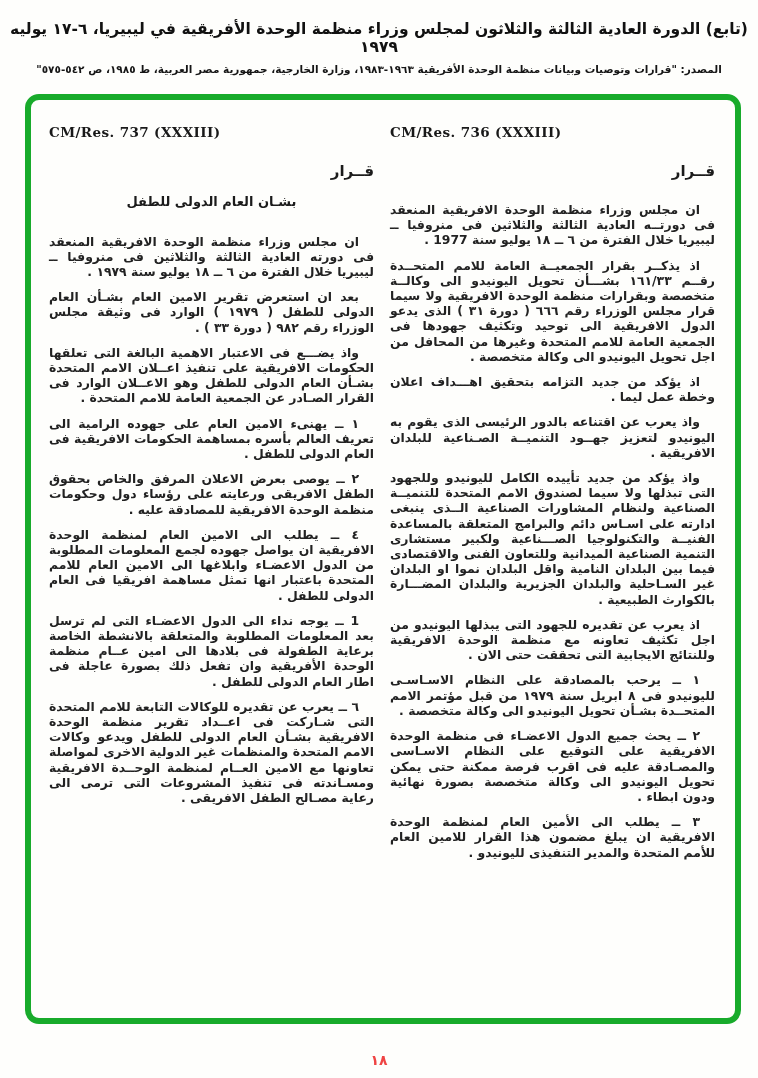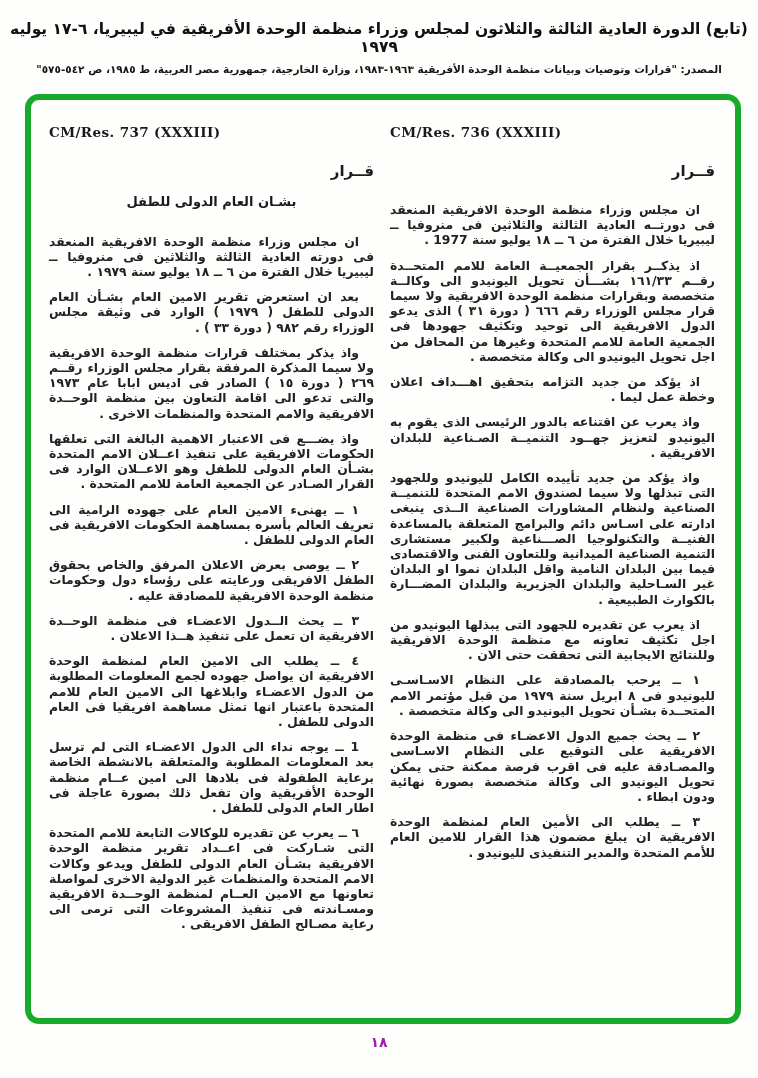--- a/index.html
+++ b/index.html
@@ -54,22 +54,22 @@
   .body p{
     direction:rtl;
     font-size:12.4px; font-weight:bold;
     line-height:15.2px;
     text-align:justify;
     text-indent:15px;
     margin:0 0 10px 0;
     color:#222;
   }
   .page-number{
-    position:absolute; left:0; bottom:28px; width:100%;
-    text-align:center; font-size:14px; font-weight:bold; color:#a21caf;
+    position:absolute; left:0; bottom:10px; width:100%;
+    text-align:center; font-size:14px; font-weight:bold; color:#ef4444;
     direction:rtl;
   }
 </style>
 </head>
 <body>
 
 <div class="page">
 
   <div class="top-header">
     <div class="line1">(تابع) الدورة العادية الثالثة والثلاثون لمجلس وزراء منظمة الوحدة الأفريقية في ليبيريا، ٦-١٧ يوليه ١٩٧٩</div>
@@ -95,25 +95,23 @@
         </div>
       </div>
 
       <div class="col">
         <div class="res-code">CM/Res. 737 (XXXIII)</div>
         <div class="qarar">قــرار</div>
         <div class="subject">بشـان العام الدولى للطفل</div>
         <div class="body">
           <p>ان مجلس وزراء منظمة الوحدة الافريقية المنعقد فى دورته العادية الثالثة والثلاثين فى منروفيا ــ ليبيريا خلال الفترة من ٦ ــ ١٨ يوليو سنة ١٩٧٩ .</p>
           <p>بعد ان استعرض تقرير الامين العام بشـأن العام الدولى للطفل ( ١٩٧٩ ) الوارد فى وثيقة مجلس الوزراء رقم ٩٨٢ ( دورة ٣٣ ) .</p>
-          <p>واذ يذكر بمختلف قرارات منظمة الوحدة الافريقية ولا سيما المذكرة المرفقة بقرار مجلس الوزراء رقــم ٢٦٩ ( دورة ١٥ ) الصادر فى اديس ابابا عام ١٩٧٣ والتى تدعو الى اقامة التعاون بين منظمة الوحــدة الافريقية والامم المتحدة والمنظمات الاخرى .</p>
           <p>واذ يضـــع فى الاعتبار الاهمية البالغة التى تعلقها الحكومات الافريقية على تنفيذ اعــلان الامم المتحدة بشـأن العام الدولى للطفل وهو الاعــلان الوارد فى القرار الصـادر عن الجمعية العامة للامم المتحدة .</p>
           <p>١ ــ يهنىء الامين العام على جهوده الرامية الى تعريف العالم بأسره بمساهمة الحكومات الافريقية فى العام الدولى للطفل .</p>
           <p>٢ ــ يوصى بعرض الاعلان المرفق والخاص بحقوق الطفل الافريقى ورعايته على رؤساء دول وحكومات منظمة الوحدة الافريقية للمصادقة عليه .</p>
-          <p>٣ ــ يحث الــدول الاعضـاء فى منظمة الوحــدة الافريقية ان تعمل على تنفيذ هــذا الاعلان .</p>
           <p>٤ ــ يطلب الى الامين العام لمنظمة الوحدة الافريقية ان يواصل جهوده لجمع المعلومات المطلوبة من الدول الاعضـاء وابلاغها الى الامين العام للامم المتحدة باعتبار انها تمثل مساهمة افريقيا فى العام الدولى للطفل .</p>
           <p>1 ــ يوجه نداء الى الدول الاعضـاء التى لم ترسل بعد المعلومات المطلوبة والمتعلقة بالانشطة الخاصة برعاية الطفولة فى بلادها الى امين عــام منظمة الوحدة الأفريقية وان تفعل ذلك بصورة عاجلة فى اطار العام الدولى للطفل .</p>
           <p>٦ ــ يعرب عن تقديره للوكالات التابعة للامم المتحدة التى شـاركت فى اعــداد تقرير منظمة الوحدة الافريقية بشـأن العام الدولى للطفل ويدعو وكالات الامم المتحدة والمنظمات غير الدولية الاخرى لمواصلة تعاونها مع الامين العــام لمنظمة الوحــدة الافريقية ومسـاندته فى تنفيذ المشروعات التى ترمى الى رعاية مصـالح الطفل الافريقى .</p>
         </div>
       </div>
 
     </div>
   </div>
 
   <div class="page-number">١٨</div>

